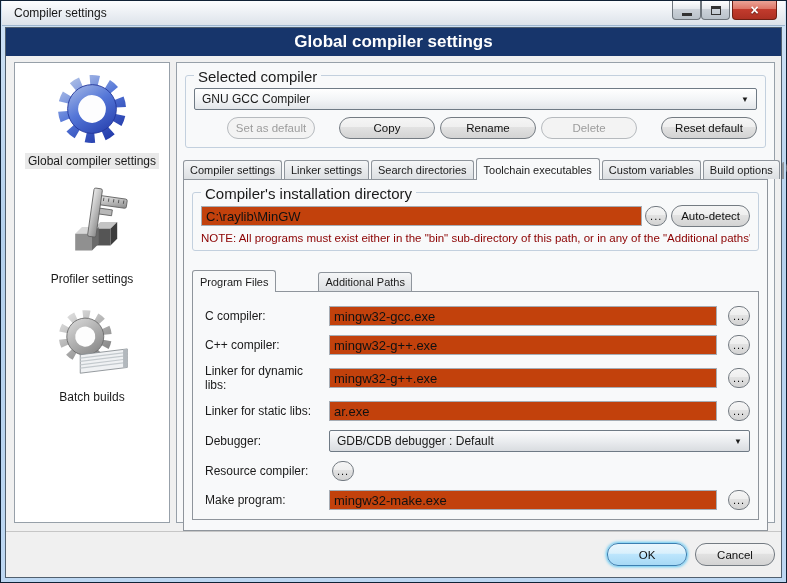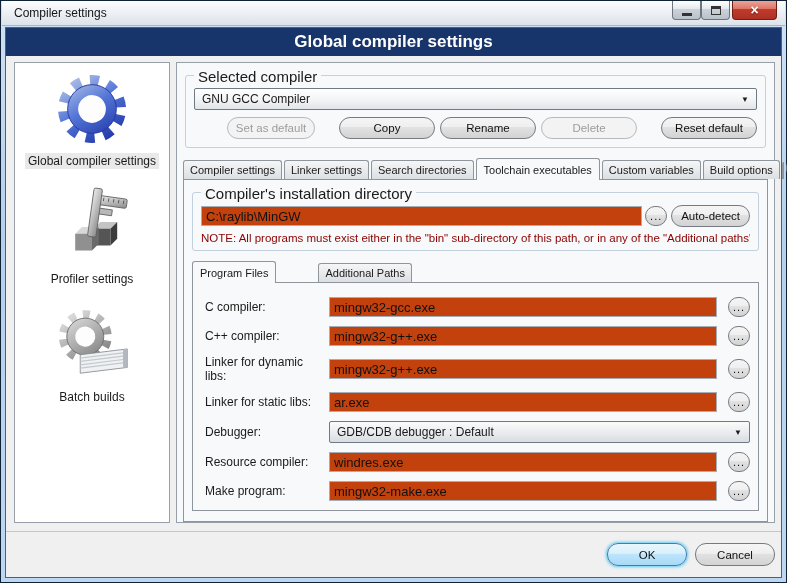--- a/index.html
+++ b/index.html
@@ -74,21 +74,21 @@
   .tab.active { background:#f8f9fa; padding:5px 7px 4px; margin-bottom:-1px; z-index:4; }
   .tab-sliver { width:8px; align-self:stretch; border:1px solid #8f959c; border-bottom:none;
     border-radius:3px 0 0 0; background:linear-gradient(#f5f6f7,#dcdfe2); margin-right:2px; margin-top:4px;}
   .tab-arrows { margin-left:auto; display:flex; gap:2px; padding-bottom:2px; }
   .arrow-btn { width:17px; height:18px; font-size:8px; color:#2d4d85; }
 
   .tabpage { border:1px solid #8f959c; margin:0 6px 10px; flex:1;
     background:#f8f9fa; display:flex; flex-direction:column; position:relative; z-index:2; }
   .gb-legend-tab { background:#f8f9fa; }
 
-  .gb-install { margin:12px 8px 0; padding:12px 8px 6px; }
+  .gb-install { margin:12px 8px 9px; padding:12px 8px 6px; }
   .install-row { display:flex; align-items:center; }
   .textfield { height:20px; border:1px solid #a6adb5; background:#c2410c; font-family:"Liberation Sans",sans-serif;
     font-size:13px; padding:0 4px; flex:1; min-width:0; color:#111; }
   .b-browse { width:22px; height:20px; margin-left:3px; font-size:11px; letter-spacing:1px; }
   .b-autodetect { height:22px; padding:0 9px; margin-left:4px; }
   .note { color:#8b0000; font-size:11.5px; margin-top:5px; white-space:nowrap; overflow:hidden; }
 
   .subtabstrip { display:flex; align-items:flex-end; margin:10px 8px 0; position:relative; z-index:3;gap:40px; }
   .subpanel { border:1px solid #8f959c; margin:0 8px 10px; flex:1; background:#f8f9fa;
     padding:14px 8px 0; position:relative; z-index:2; }
@@ -275,21 +275,20 @@
             <div class="frow">
               <span class="flabel">Debugger:</span>
               <div class="combo combo-gray">
                 <span>GDB/CDB debugger : Default</span>
                 <span class="arrow">▼</span>
               </div>
             </div>
 
             <div class="frow">
               <span class="flabel">Resource compiler:</span>
-              <input class="textfield" value="windres.exe" style="">
               <div class="btn b-browse">...</div>
             </div>
 
             <div class="frow">
               <span class="flabel">Make program:</span>
               <input class="textfield" value="mingw32-make.exe" style="">
               <div class="btn b-browse">...</div>
             </div>
 
           </div>

